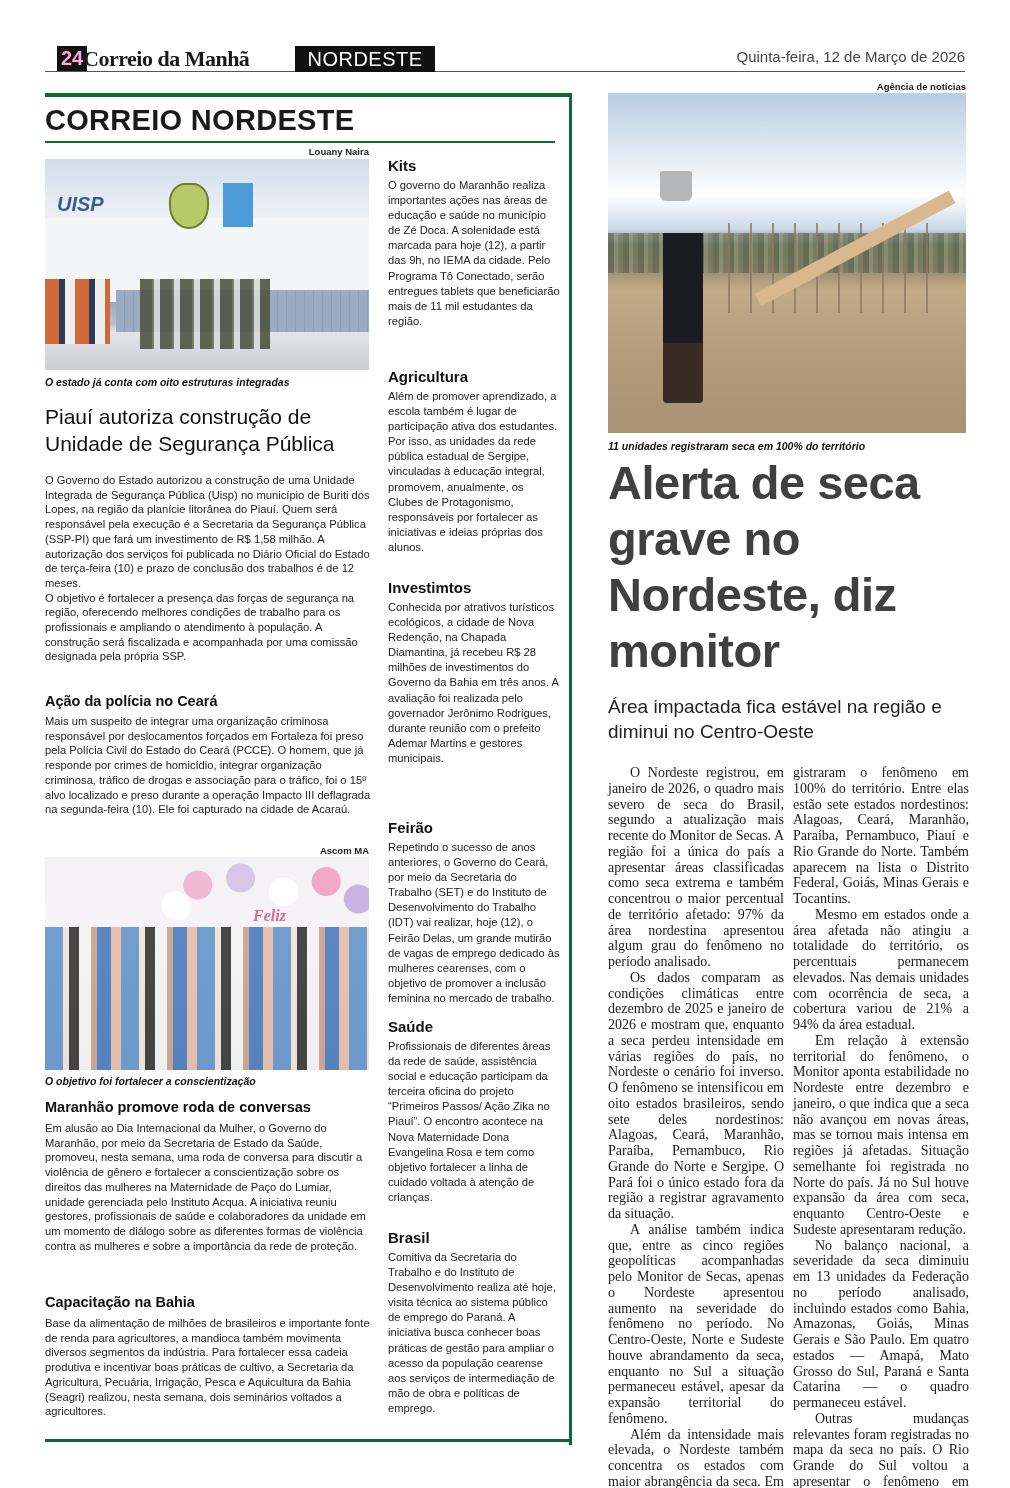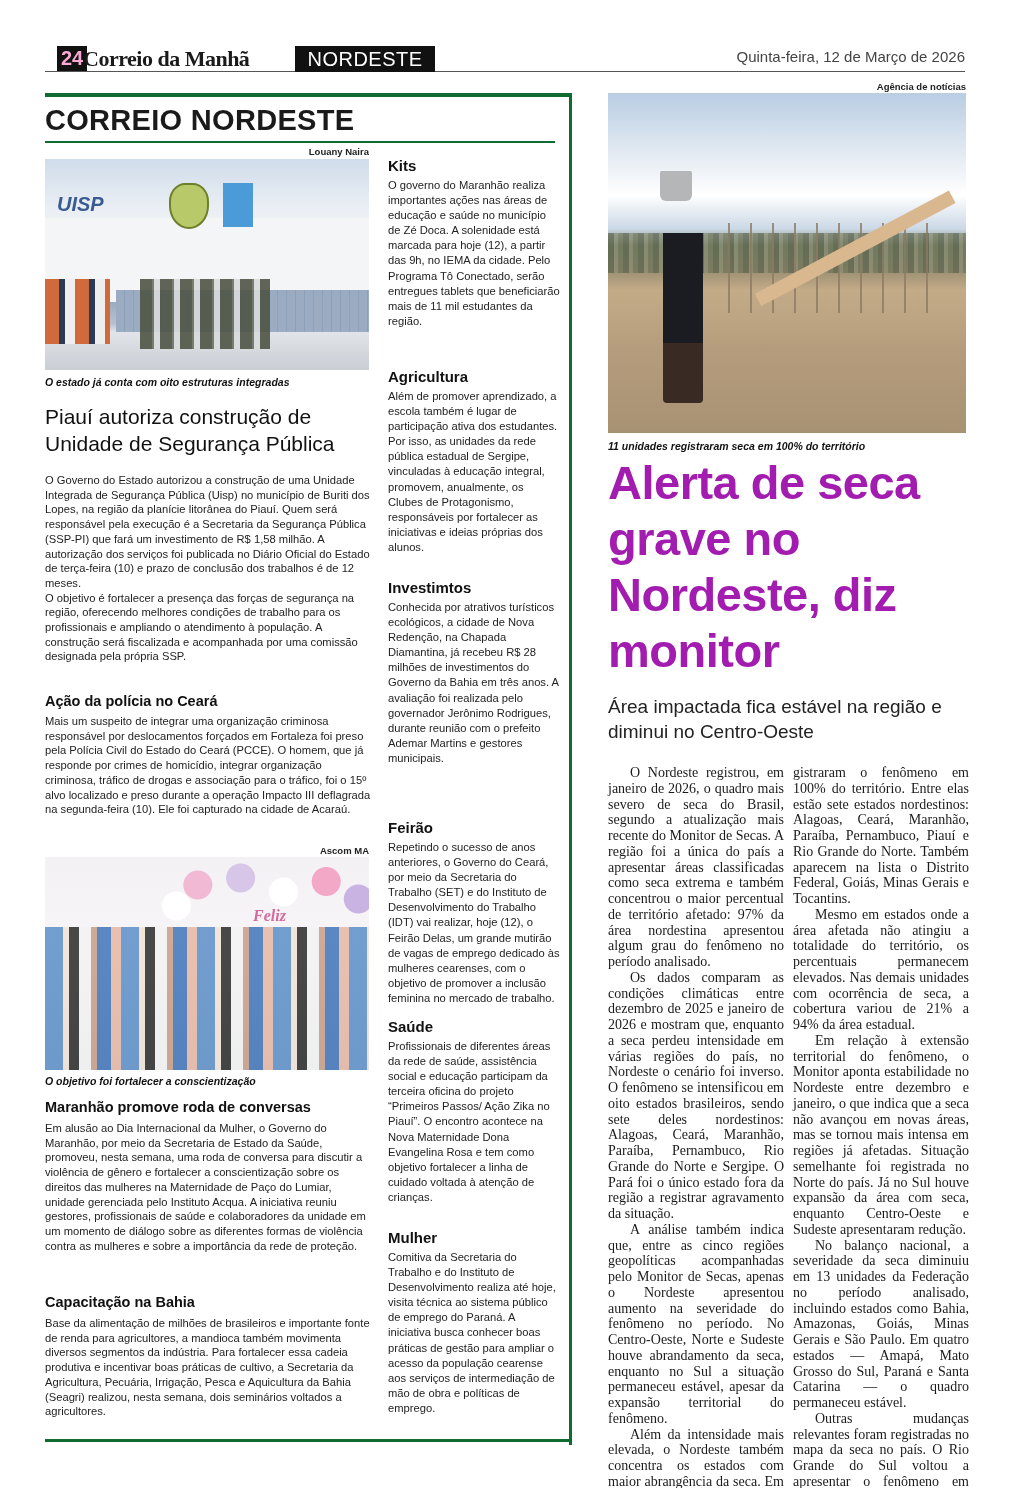--- a/index.html
+++ b/index.html
@@ -50,21 +50,21 @@
   .headline-left { position: absolute; left: 45px; top: 403px; width: 330px; font-size: 21px; line-height: 27px; color: #111; }
   .body-sans { position: absolute; font-size: 11.2px; line-height: 14.7px; color: #222; }
   .subhead { position: absolute; font-size: 14.5px; font-weight: bold; color: #111; }
 
   
   .mid { position: absolute; left: 388px; width: 172px; }
   .mid .h { font-size: 15px; font-weight: bold; color: #111; margin-bottom: 4px; }
   .mid .b { font-size: 11.2px; line-height: 15.1px; color: #222; }
 
   
-  .main-headline { position: absolute; left: 608px; top: 455px; width: 380px; font-size: 47px; font-weight: bold; line-height: 56px; color: #a21caf; letter-spacing: -0.5px; }
+  .main-headline { position: absolute; left: 608px; top: 455px; width: 380px; font-size: 47px; font-weight: bold; line-height: 56px; color: #404040; letter-spacing: -0.5px; }
   .main-sub { position: absolute; left: 608px; top: 694px; width: 370px; font-size: 19px; line-height: 25px; color: #222; }
   .serif-col { position: absolute; width: 176px; font-family: "Liberation Serif", serif; font-size: 14px; line-height: 15.75px; color: #1a1a1a; text-align: justify; }
   .serif-col p { text-indent: 22px; }
   .serif-col p.cont { text-indent: 0; }
 </style>
 </head>
 <body>
 
 <div class="masthead">
   <div class="page-num">24</div>
@@ -128,21 +128,21 @@
 </div>
 <div class="mid" style="top:791px;margin-top:28px;">
   <div class="h">Feirão</div>
   <div class="b">Repetindo o sucesso de anos anteriores, o Governo do Ceará, por meio da Secretaria do Trabalho (SET) e do Instituto de Desenvolvimento do Trabalho (IDT) vai realizar, hoje (12), o Feirão Delas, um grande mutirão de vagas de emprego dedicado às mulheres cearenses, com o objetivo de promover a inclusão feminina no mercado de trabalho.</div>
 </div>
 <div class="mid" style="top:1018px;">
   <div class="h">Saúde</div>
   <div class="b">Profissionais de diferentes áreas da rede de saúde, assistência social e educação participam da terceira oficina do projeto “Primeiros Passos/ Ação Zika no Piauí”. O encontro acontece na Nova Maternidade Dona Evangelina Rosa e tem como objetivo fortalecer a linha de cuidado voltada à atenção de crianças.</div>
 </div>
 <div class="mid" style="top:1229px;">
-  <div class="h">Mulher</div>
+  <div class="h">Brasil</div>
   <div class="b">Comitiva da Secretaria do Trabalho e do Instituto de Desenvolvimento realiza até hoje, visita técnica ao sistema público de emprego do Paraná. A iniciativa busca conhecer boas práticas de gestão para ampliar o acesso da população cearense aos serviços de intermediação de mão de obra e políticas de emprego.</div>
 </div>
 
 <div class="credit" style="left:608px; top:81px; width:358px;">Agência de notícias</div>
 <div class="photo photo-seca">
   <div class="seca-trees"></div>
   <div class="seca-fence"></div>
   <div class="seca-path"></div>
   <div class="seca-bucket"></div>
   <div class="seca-woman"></div>

